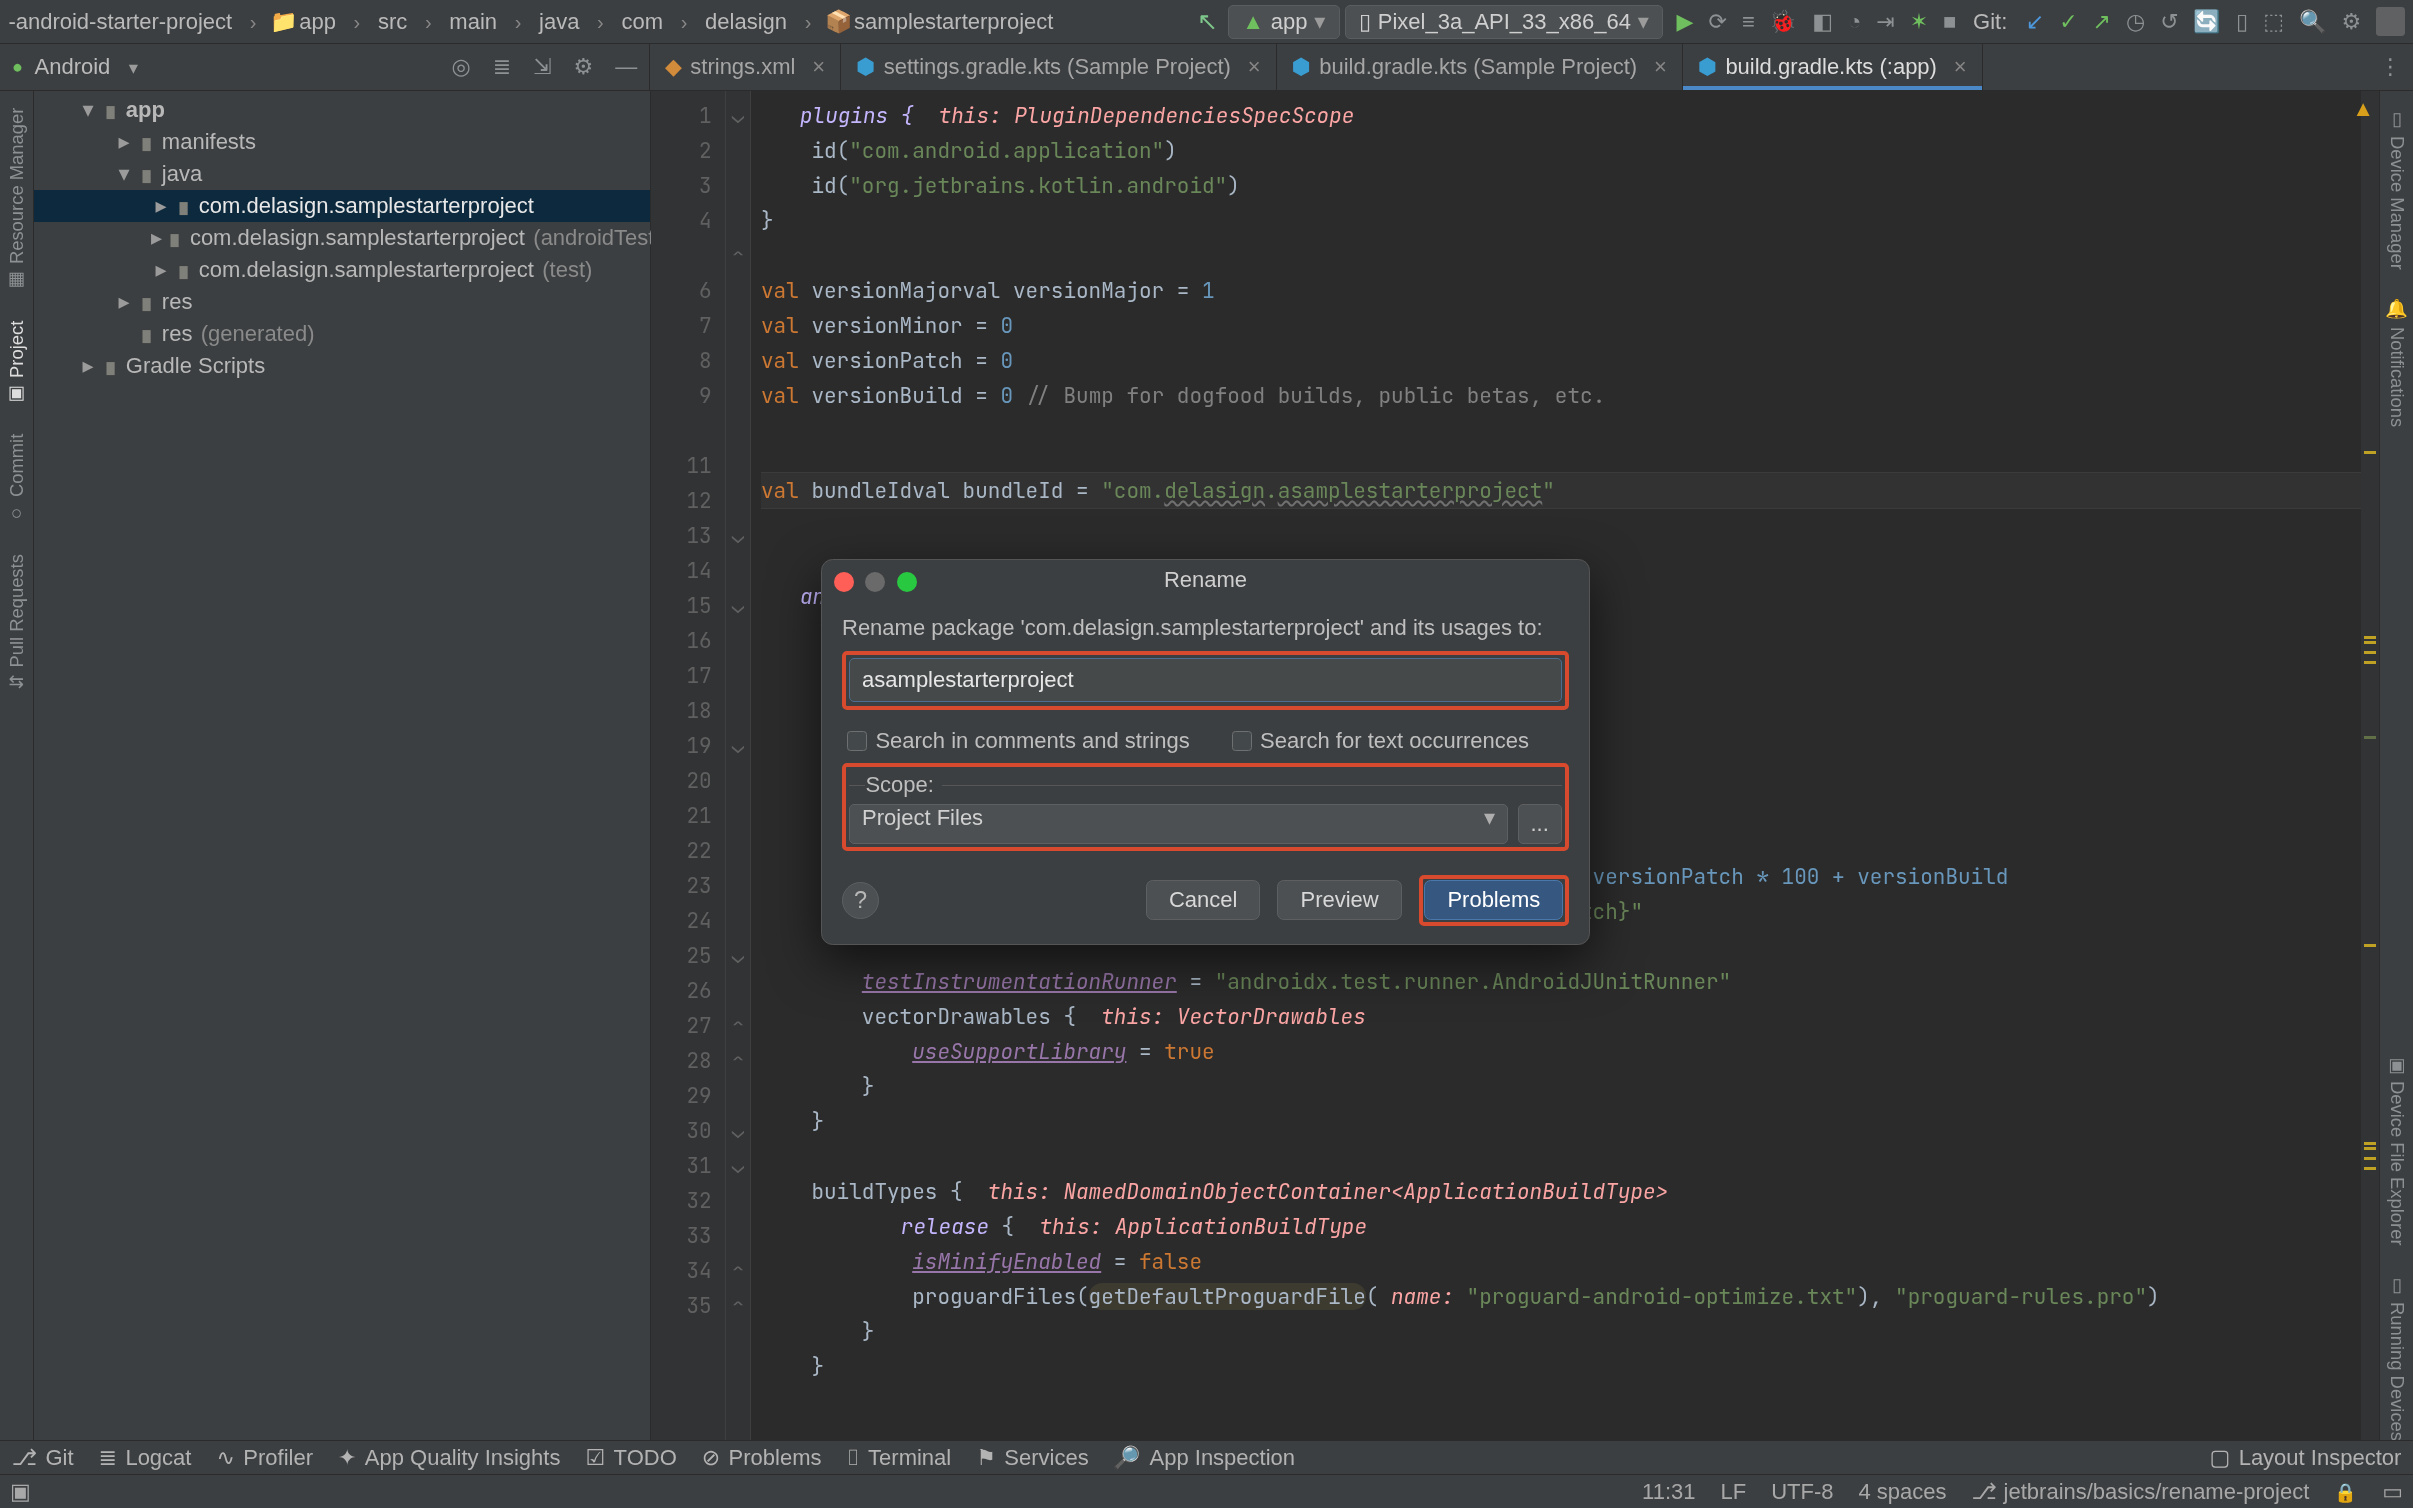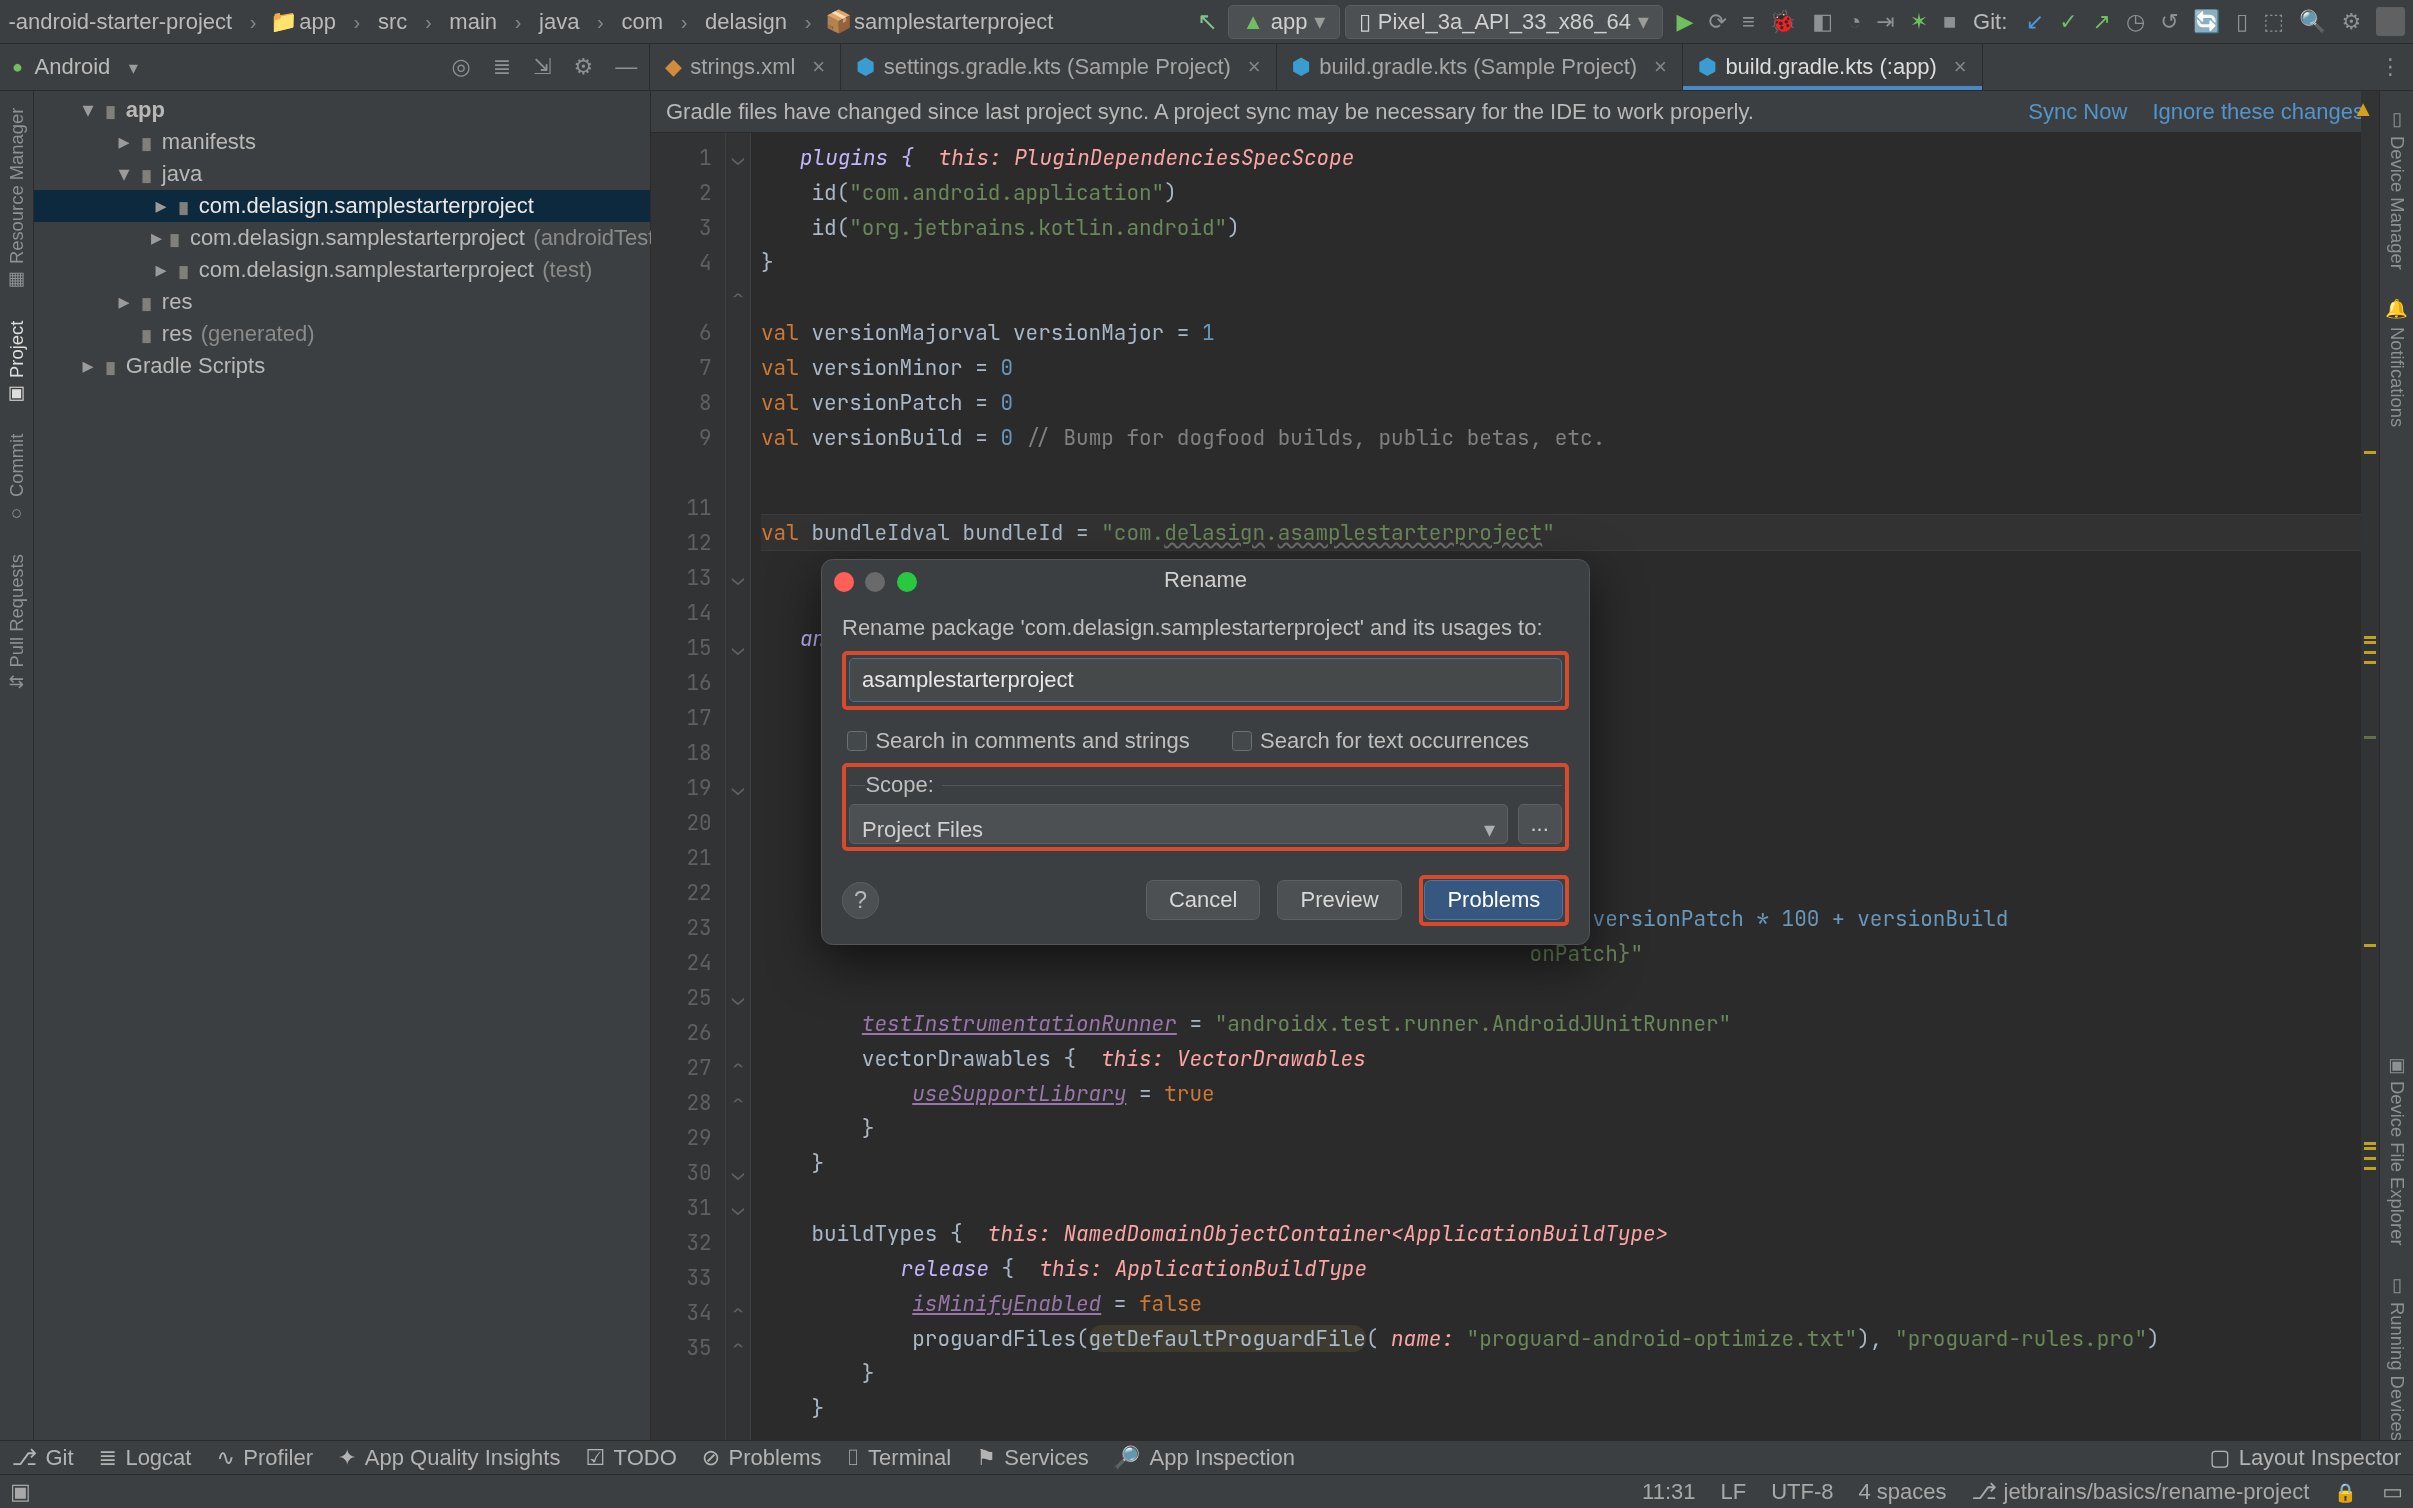--- a/index.html
+++ b/index.html
@@ -149,21 +149,21 @@
   }
   .chk-row { display:flex; gap:42px; padding:11.7px 5px 8.4px 5px; }
   .chk { display:flex; align-items:center; gap:8.4px; }
   .chk .box { width:20px; height:20px; border:1.7px solid #6d6f70; border-radius:3.4px; background:#43494a;}
   .scope-wrap { margin-top:6.7px; }
   .scope-label-row { position:relative; height:17px; margin-bottom:10px; }
   .scope-label-row .line { position:absolute; top:8.4px; left:0; right:0; height:0.8px; background:#575757;}
   .scope-label-row .lbl { position:absolute; left:16px; top:-5px; background:#3c3f41; padding-right:8.4px; color:#bfbfbf;}
   .scope-inner { display:flex; gap:10px; }
   .scope-combo { flex:1; height:40px; background:#4c5052; border:0.8px solid #5d5f61; border-radius:5px;
-    display:flex; align-items:flex-end; padding:0 11.7px; color:#d0d0d0; position:relative;}
+    display:flex; align-items:flex-start; padding:0 11.7px; color:#d0d0d0; position:relative;}
   .scope-combo::after { content:"▾"; position:absolute; right:11.7px; color:#aeaeae;}
   .more-btn { width:44px; height:40px; background:#4c5052; border:0.8px solid #5d5f61; border-radius:5px;
     display:flex; align-items:center; justify-content:center; color:#cfcfcf;}
   .dlg-buttons { display:flex; align-items:center; gap:17px; margin-top:23.5px; }
   .help-btn { width:37px; height:37px; border-radius:50%; background:#4c5052; color:#b7b7b7;
     border:0.8px solid #5d5f61; display:flex; align-items:center; justify-content:center; font-size:23.5px;}
   .btn {
     height:40px; padding:0 22px; border-radius:6.7px; background:#4c5052; color:#d8d8d8;
     border:0.8px solid #5d5f61; display:flex; align-items:center;
   }
@@ -373,27 +373,20 @@
         <span class="muted"> (generated)</span>
       </div>
     <div class="row" style="--ind:44px">
         <span class="chev right"></span>
         <span class="folder-ico"></span>
         <span>Gradle Scripts</span>
       </div>
   </div>
 
   <div class="editor">
-    <div class="sync-banner">
-      <span>Gradle files have changed since last project sync. A project sync may be necessary for the IDE to work properly.</span>
-      <div class="actions">
-        <span>Sync Now</span>
-        <span>Ignore these changes</span>
-      </div>
-    </div>
     <div class="code-block">
 <div class="gutter-num">1
 2
 3
 4
 
 6
 7
 8
 9

